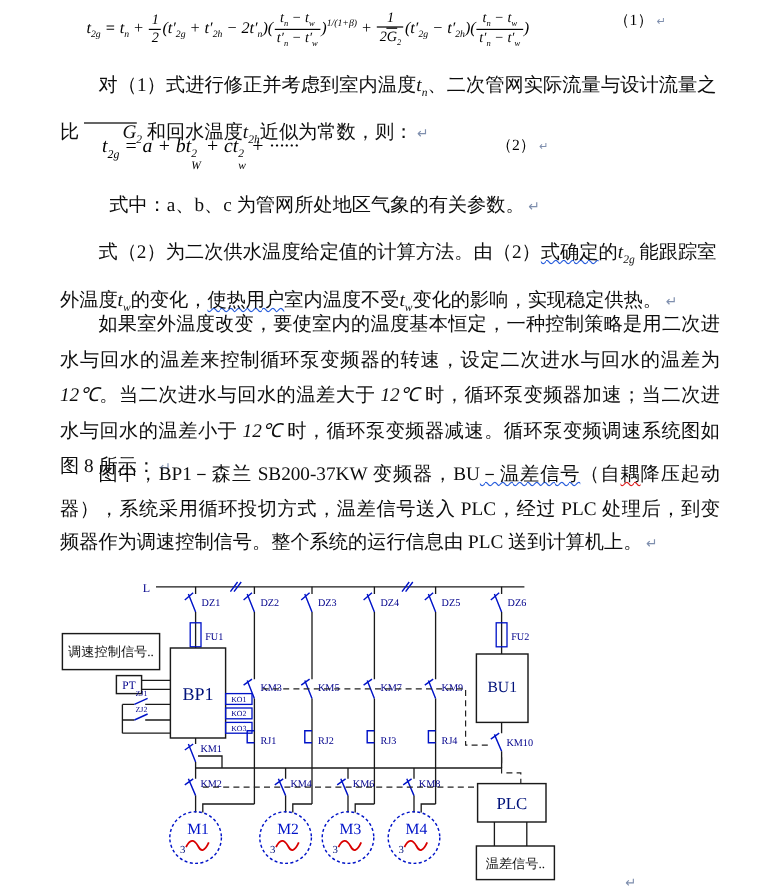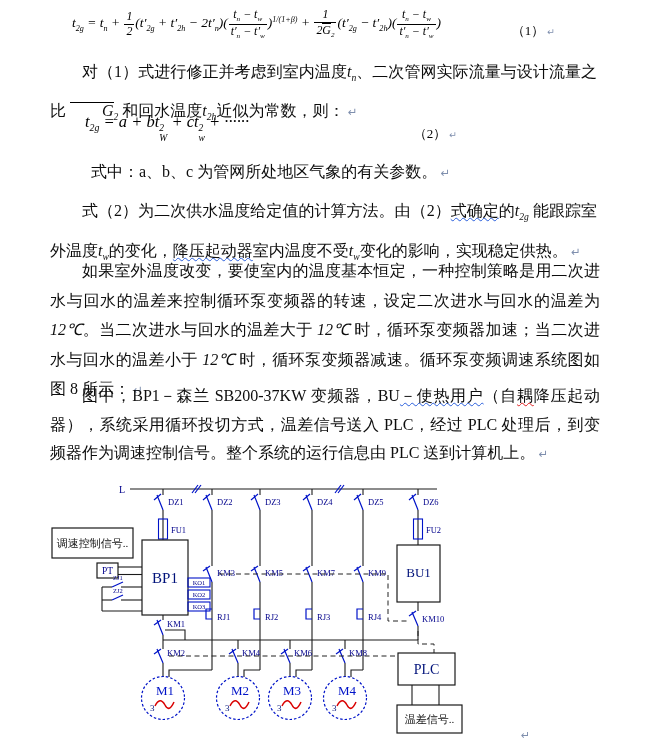--- a/index.html
+++ b/index.html
@@ -2,21 +2,21 @@
 <html><head>
 <meta charset="utf-8">
 <style>
   html,body{margin:0;padding:0}
   body{width:650px;height:743px;background:#ffffff;position:relative;overflow:hidden;
        font-family:"Liberation Serif",serif;color:#000}
   .blk{position:absolute}
   .para{font-size:16px;line-height:33px;text-align:justify;color:#0d0d0d}
   .ind{text-indent:2em}
   sub,sup{font-size:0.6em}
-  .frow{display:flex;align-items:flex-end;font-style:italic;font-size:13.5px}
+  .frow{display:flex;align-items:flex-start;font-style:italic;font-size:13.5px}
   .fnum{font-style:normal;margin-left:auto;font-size:13px;white-space:nowrap}
   .fr{display:inline-flex;flex-direction:column;text-align:center;vertical-align:middle;
       font-size:0.88em;line-height:1.15;margin:0 1px}
   .nu{border-bottom:1px solid #000;padding:0 2px}
   .de{padding:0 2px}
   .ov{border-top:1px solid #000;line-height:1.05;display:inline-block}
   .stk{display:inline-flex;flex-direction:column;font-size:0.58em;line-height:1.05;
        vertical-align:-0.45em;text-align:left}
   .pm{color:#7f8fae;font-family:"DejaVu Sans",sans-serif;font-size:0.72em;margin-left:3px;font-style:normal}
   .wb{text-decoration:underline wavy #2a5fdc 1px;text-decoration-skip-ink:none}
@@ -70,25 +70,25 @@
           <span>W</span>
         </span> + ct<span class="stk">
           <span>2</span>
           <span>w</span>
         </span> + ······</span>
     <span class="fnum" style="font-size:13px">（2）<span class="pm">↵</span></span>
   </div>
 
   <div class="blk para" style="left:91px;top:155px;width:520px">式中：a、b、c 为管网所处地区气象的有关参数。<span class="pm">↵</span></div>
 
-  <div class="blk para ind" style="left:50px;top:194px;width:547px;line-height:34px">式（2）为二次供水温度给定值的计算方法。由（2）<span class="wb">式确定</span>的<i>t<sub>2g</sub></i> 能跟踪室外温度<i>t<sub>w</sub></i>的变化，<span class="wb">降压起动器</span>室内温度不受<i>t<sub>w</sub></i>变化的影响，实现稳定供热。<span class="pm">↵</span></div>
+  <div class="blk para ind" style="left:50px;top:194px;width:547px;line-height:34px">式（2）为二次供水温度给定值的计算方法。由（2）<span class="wb">式确定</span>的<i>t<sub>2g</sub></i> 能跟踪室外温度<i>t<sub>w</sub></i>的变化，<span class="wb">使热用户</span>室内温度不受<i>t<sub>w</sub></i>变化的影响，实现稳定供热。<span class="pm">↵</span></div>
 
   <div class="blk para ind" style="left:50px;top:256px;width:550px;line-height:29.5px">如果室外温度改变，要使室内的温度基本恒定，一种控制策略是用二次进水与回水的温差来控制循环泵变频器的转速，设定二次进水与回水的温差为 <i>12℃</i>。当二次进水与回水的温差大于 <i>12℃</i> 时，循环泵变频器加速；当二次进水与回水的温差小于 <i>12℃</i> 时，循环泵变频器减速。循环泵变频调速系统图如图 8 所示：<span class="pm">↵</span></div>
 
-  <div class="blk para ind" style="left:50px;top:382px;width:550px;line-height:28.5px">图中，BP1－森兰 SB200-37KW 变频器，BU<span class="wb">－使热用户</span>（自<span class="wr">耦</span>降压起动器），系统采用循环投切方式，温差信号送入 PLC，经过 PLC 处理后，到变频器作为调速控制信号。整个系统的运行信息由 PLC 送到计算机上。<span class="pm">↵</span></div>
+  <div class="blk para ind" style="left:50px;top:382px;width:550px;line-height:28.5px">图中，BP1－森兰 SB200-37KW 变频器，BU<span class="wb">－温差信号</span>（自<span class="wr">耦</span>降压起动器），系统采用循环投切方式，温差信号送入 PLC，经过 PLC 处理后，到变频器作为调速控制信号。整个系统的运行信息由 PLC 送到计算机上。<span class="pm">↵</span></div>
 
   <svg class="blk" style="left:45px;top:473px" width="530" height="270" viewBox="0 0 530 270">
 
     <g>
       <text class="lbl" style="font-size:10px" x="80" y="20" text-anchor="end">L</text>
       <line class="wire" x1="85" y1="16" x2="392" y2="16"></line>
       <path class="sw" d="M147 20 L153 12 M150 20 L156 12"></path>
       <path class="sw" d="M290 20 L296 12 M293 20 L299 12"></path>
     </g>
 

